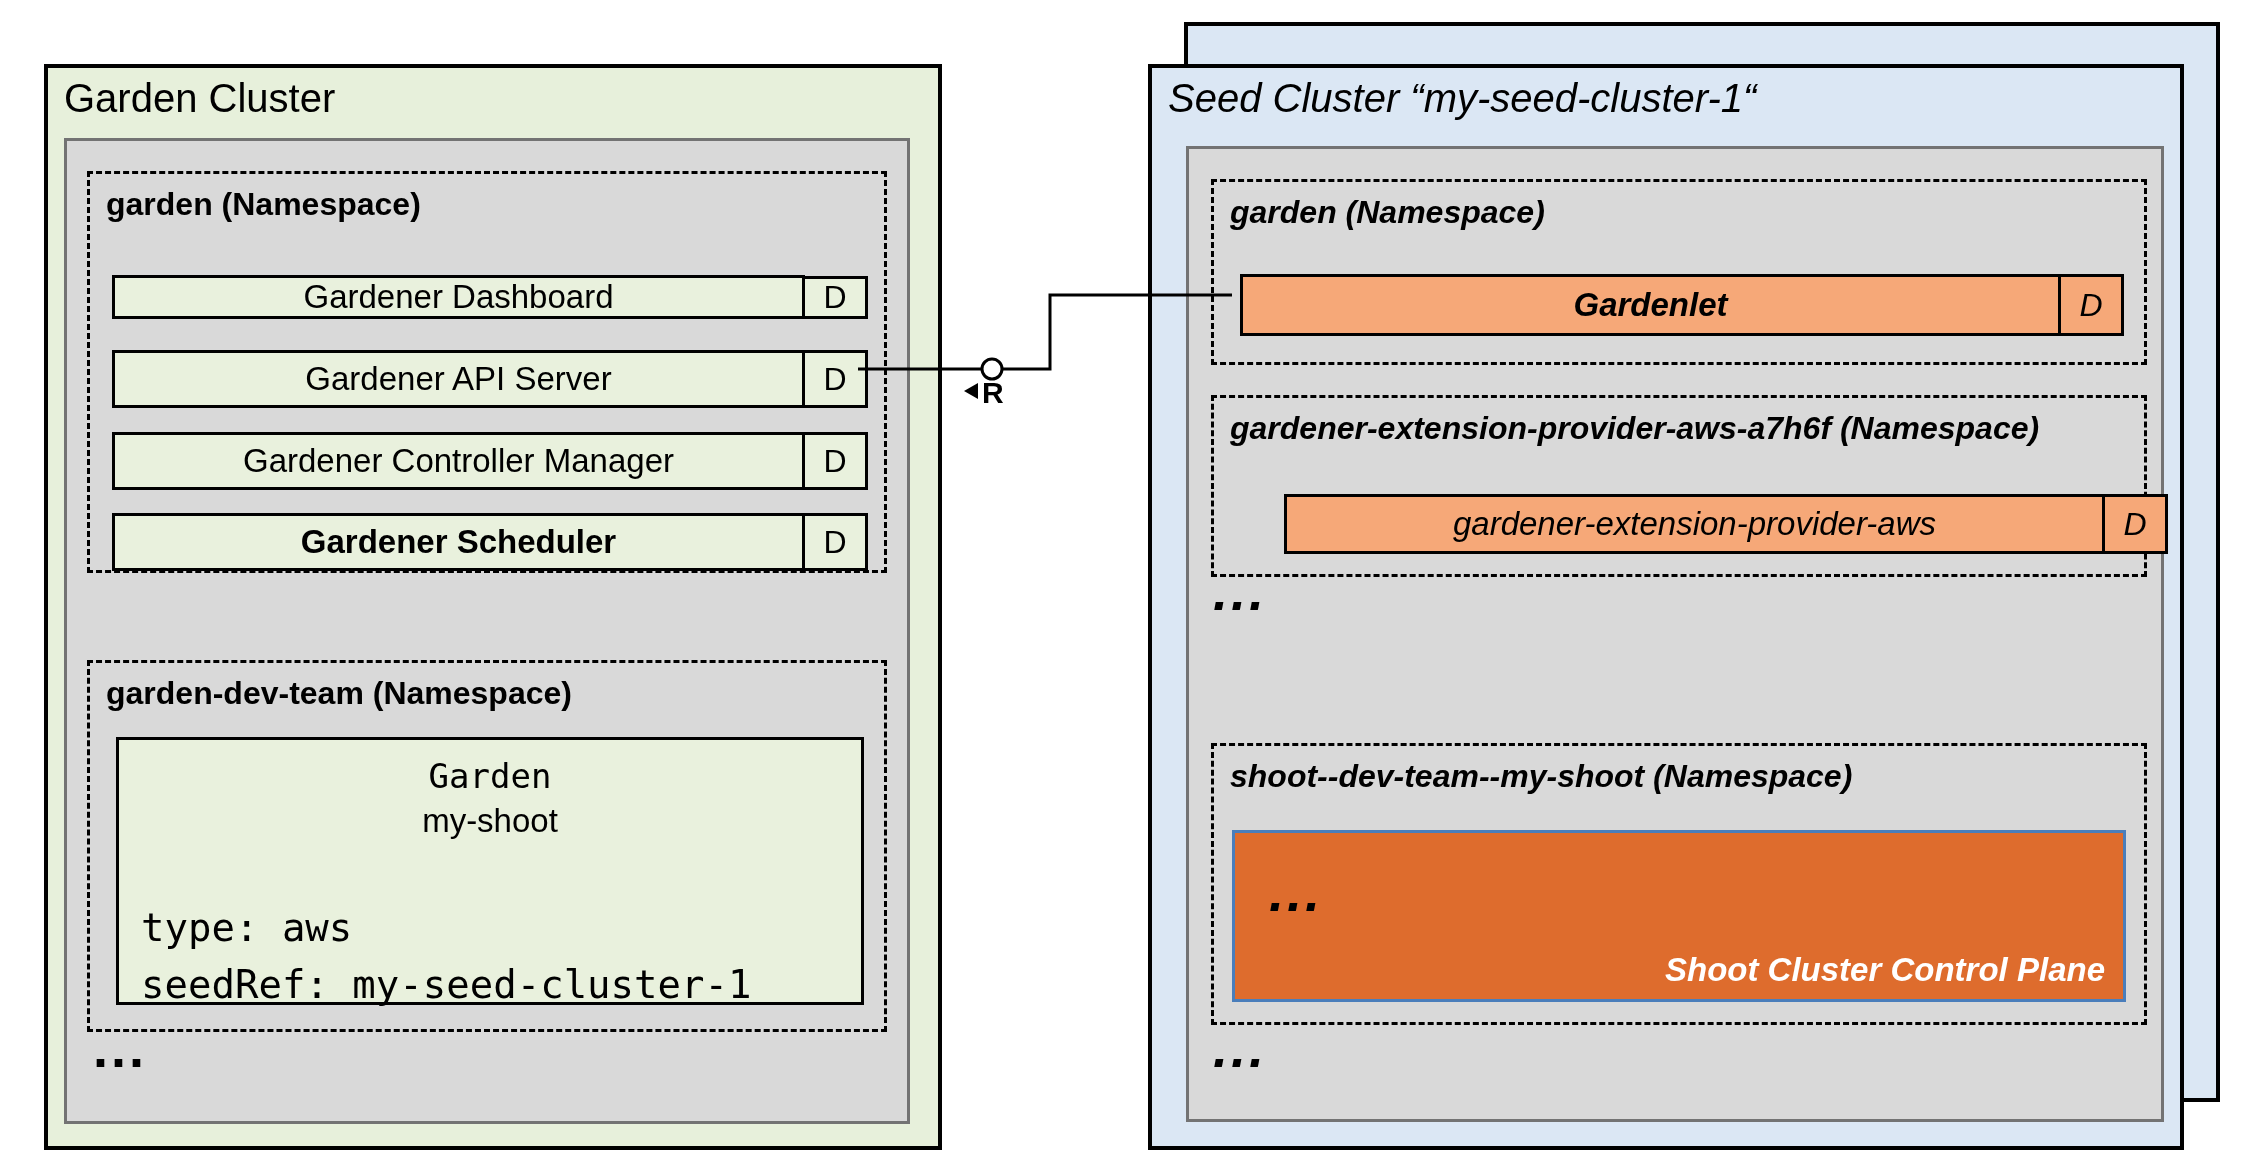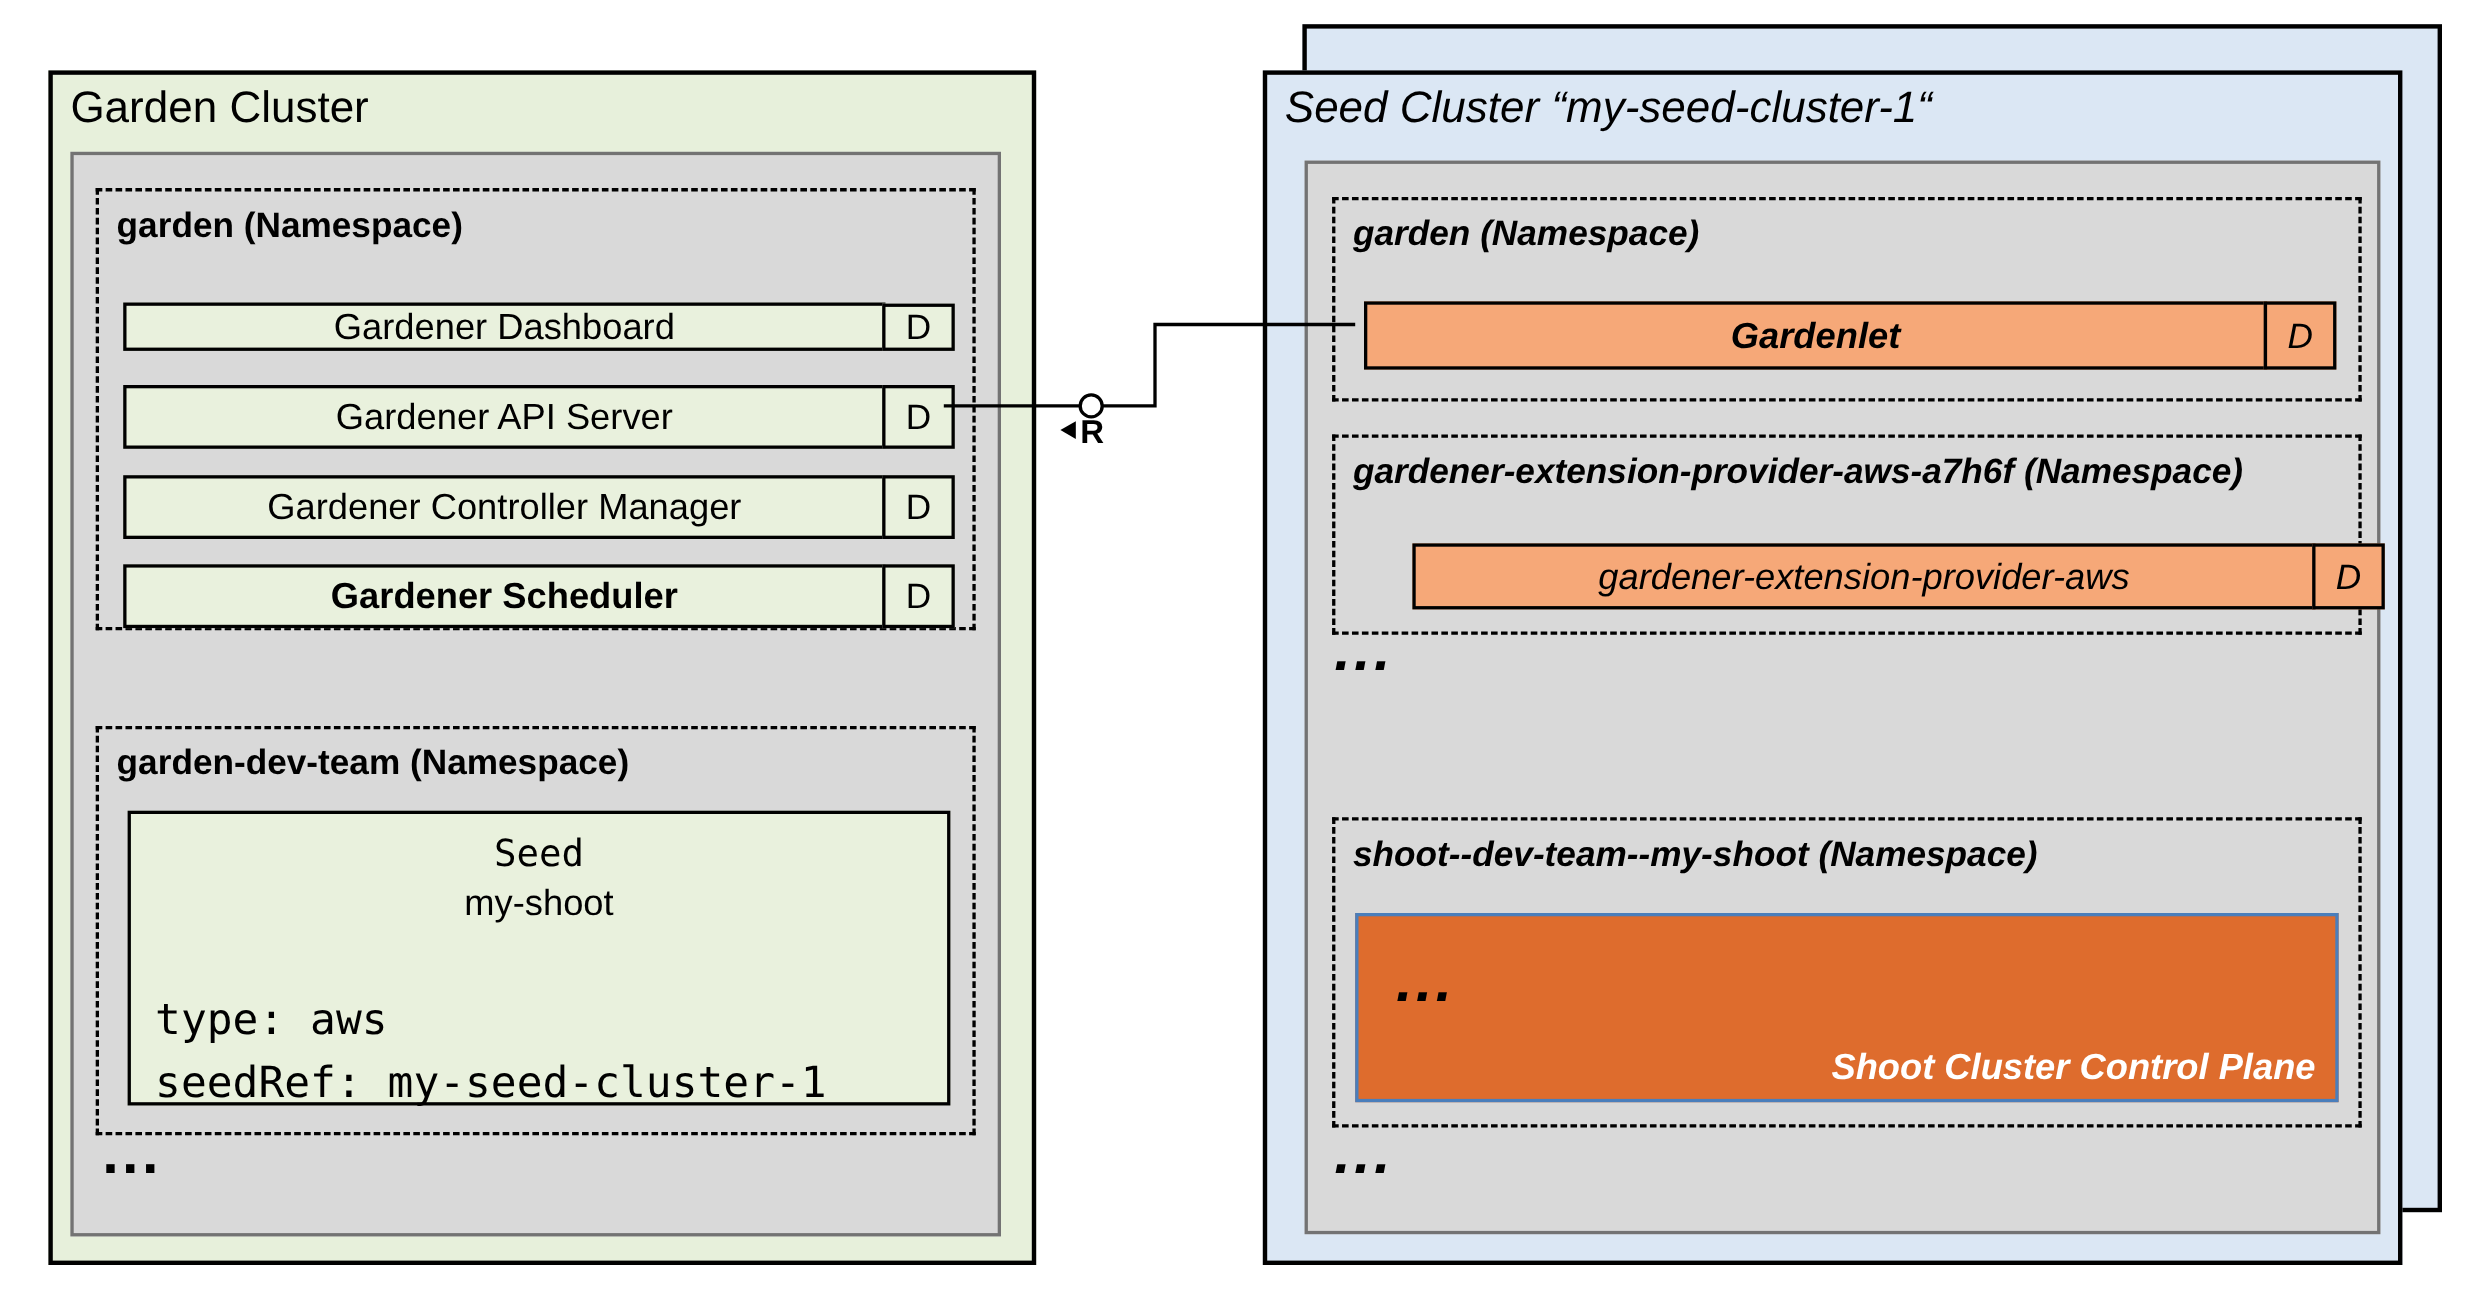--- a/index.html
+++ b/index.html
@@ -97,21 +97,21 @@
         </div>
         <div class="comp-row row-3">
           <div class="comp green bold">Gardener Scheduler</div>
           <div class="badge green">D</div>
         </div>
       </div>
 
       <div class="ns dev-ns">
         <div class="ns-label">garden-dev-team (Namespace)</div>
         <div class="shoot-box">
-          <div class="shoot-kind mono">Seed</div>
+          <div class="shoot-kind mono">Garden</div>
           <div class="shoot-name">my-shoot</div>
           <div class="shoot-spec mono">
             <div>type: aws</div>
             <div>seedRef: my-seed-cluster-1</div>
           </div>
         </div>
       </div>
 
       <div class="ellipsis garden-ellipsis">...</div>
     </div>

